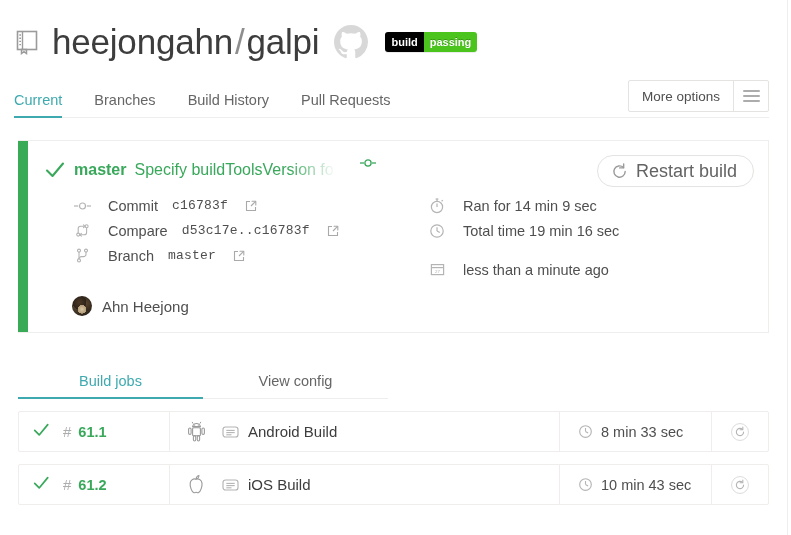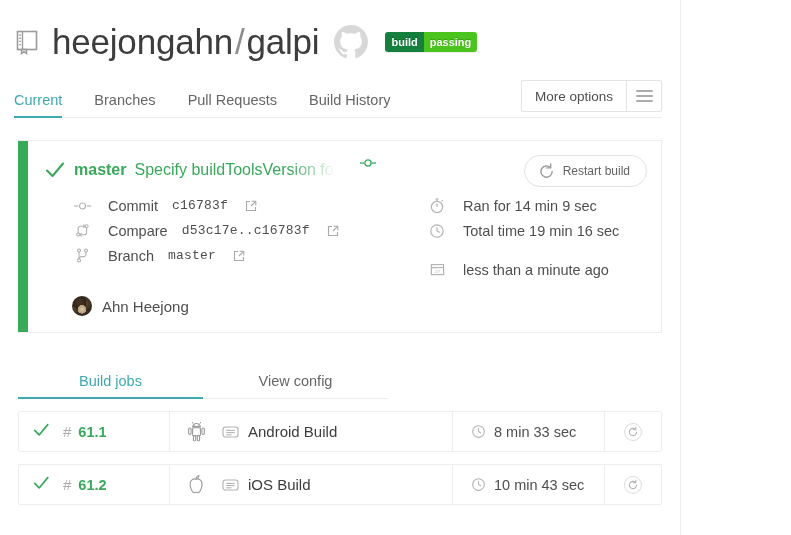--- a/index.html
+++ b/index.html
@@ -11,21 +11,21 @@
     height: 535px;
     background: #ffffff;
     font-family: "Liberation Sans", sans-serif;
     color: #3d3d3d;
     overflow: hidden;
     position: relative;
   }
   .page {
     position: absolute;
     left: 0; top: 0;
-    width: 681px;
+    width: 788px;
     height: 535px;
     box-sizing: border-box;
     background: #ffffff;
     border-right: 1px solid #efeeec;
   }
   
   .repo-header {
     display: flex;
     align-items: center;
     padding: 22px 0 0 14px;
@@ -63,21 +63,21 @@
     height: 20px;
     border-radius: 3px;
     overflow: hidden;
     font-size: 11px;
     font-weight: bold;
     line-height: 20px;
     flex: 0 0 auto;
     box-shadow: 0 1px 0 rgba(0,0,0,0.08);
   }
   .badge .b-left {
-    background: #15803d;
+    background: #000000;
     color: #ffffff;
     padding: 0 6px;
     text-shadow: 0 -1px 0 rgba(0,0,0,.25);
   }
   .badge .b-right {
     background: #4bc51d;
     color: #ffffff;
     padding: 0 6px;
     text-shadow: 0 -1px 0 rgba(0,0,0,.25);
   }
@@ -232,21 +232,21 @@
   .restart-build {
     position: absolute;
     right: 14px;
     top: 14px;
     border: 1px solid #e4e3e1;
     border-radius: 16px;
     height: 30px;
     padding: 0 16px 0 13px;
     display: flex;
     align-items: center;
-    font-size: 12px;
+    font-size: 18px;
     color: #636363;
     background: #fff;
     cursor: pointer;
     white-space: nowrap;
   }
   .restart-build .ico { margin-right: 8px; display: flex; align-items: center; }
   .summary-cols {
     display: flex;
     margin-top: 10px;
     padding-left: 44px;
@@ -440,22 +440,22 @@
     </span>
     <span class="badge">
       <span class="b-left">build</span>
       <span class="b-right">passing</span>
     </span>
   </div>
 
   <div class="main-tabs">
     <div class="tab active">Current</div>
     <div class="tab">Branches</div>
+    <div class="tab">Build History</div>
     <div class="tab">Pull Requests</div>
-    <div class="tab">Build History</div>
     <div class="tabs-spacer"></div>
     <div class="more-options">
       <div class="more-options-label">More options</div>
       <div class="hamburger">
           <i></i>
           <i></i>
           <i></i>
         </div>
     </div>
   </div>

